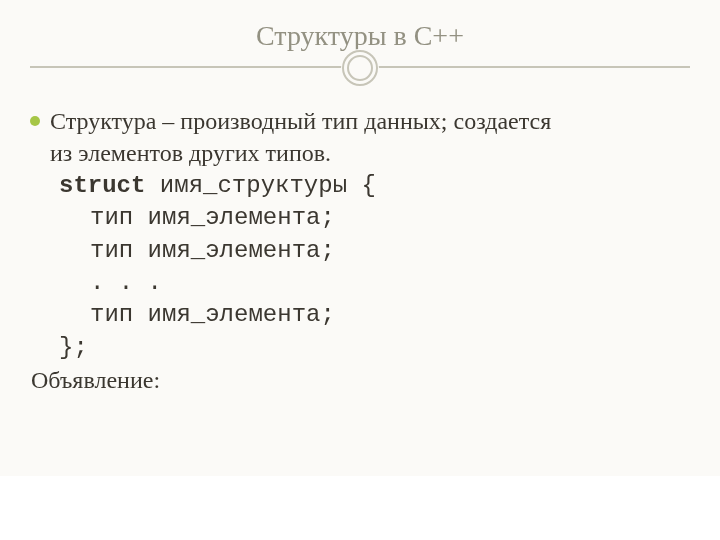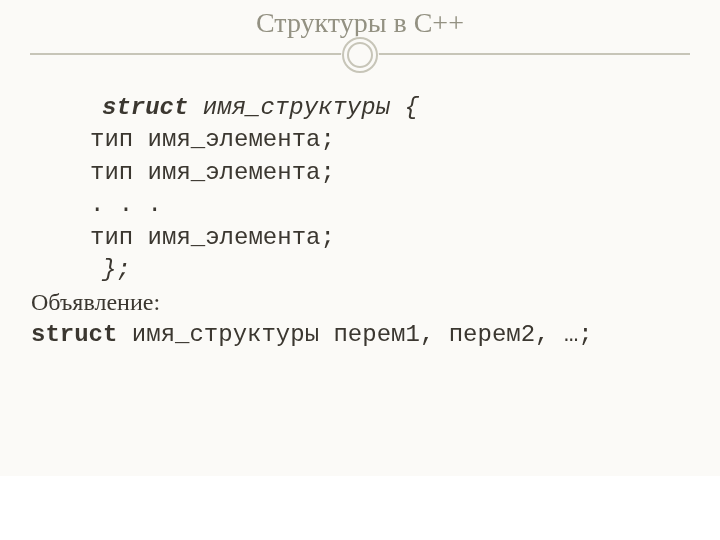--- a/index.html
+++ b/index.html
@@ -2,21 +2,21 @@
 <html><head>
 <meta charset="utf-8">
 <style>
   * { margin: 0; padding: 0; box-sizing: border-box; }
   html, body { width: 720px; height: 540px; overflow: hidden; font-family: Georgia, 'Times New Roman', serif; }
   .slide {
     width: 720px;
     height: 476px;
     background: #fbfaf7;
     position: relative;
-    padding: 7px 30px;
+    padding: 20px 30px;
   }
   .title-block { text-align: center; }
   .title {
     color: #939182;
     font-size: 28px;
     font-weight: normal;
     padding-bottom: 14px;
     border-bottom: 2px solid #c7c5b8;
   }
   .circle-wrap {
@@ -57,53 +57,56 @@
     width: 10px; height: 10px;
     border-radius: 50%;
     background: #a6c646;
     margin-top: 11px;
     margin-right: 10px;
     flex-shrink: 0;
   }
   .line { display: block; }
   .mono { font-family: 'Courier New', Courier, monospace; }
   .bold { font-weight: bold; }
-  .ind1 { margin-left: 72px; font-style: italic; }
+  .ind1 { margin-left: 29px; }
   .ind2 { margin-left: 60px; }
   .nobullet { margin-left: 1px; }
 </style>
 </head>
 <body>
 <div class="slide">
 
   <div class="title-block">
     <div class="title">Структуры в С++</div>
   </div>
 
   <div class="circle-wrap">
     <div class="circle-outer">
       <div class="ring1">
           <div class="ring2"></div>
         </div>
     </div>
   </div>
 
   <div class="body">
+    <div class="bullet-item">
+      <span class="bullet-dot"></span>
+      <div>
+        <span>Структура – производный тип данных; создается</span>
+        <span class="line">из элементов других типов.</span>
+      </div>
+    </div>
 
     <div class="ind1 mono">
       <span class="bold">struct</span>
       <span> имя_структуры {</span>
     </div>
     <div class="ind2 mono">тип имя_элемента;</div>
     <div class="ind2 mono">тип имя_элемента;</div>
     <div class="ind2 mono">. . .</div>
     <div class="ind2 mono">тип имя_элемента;</div>
     <div class="ind1 mono">};</div>
 
     <div class="nobullet">Объявление:</div>
 
-    <div class="nobullet mono">
-      <span class="bold">struct</span>
-      <span> имя_структуры перем1, перем2, …;</span>
-    </div>
   </div>
 
 </div>
 
 </body></html>

